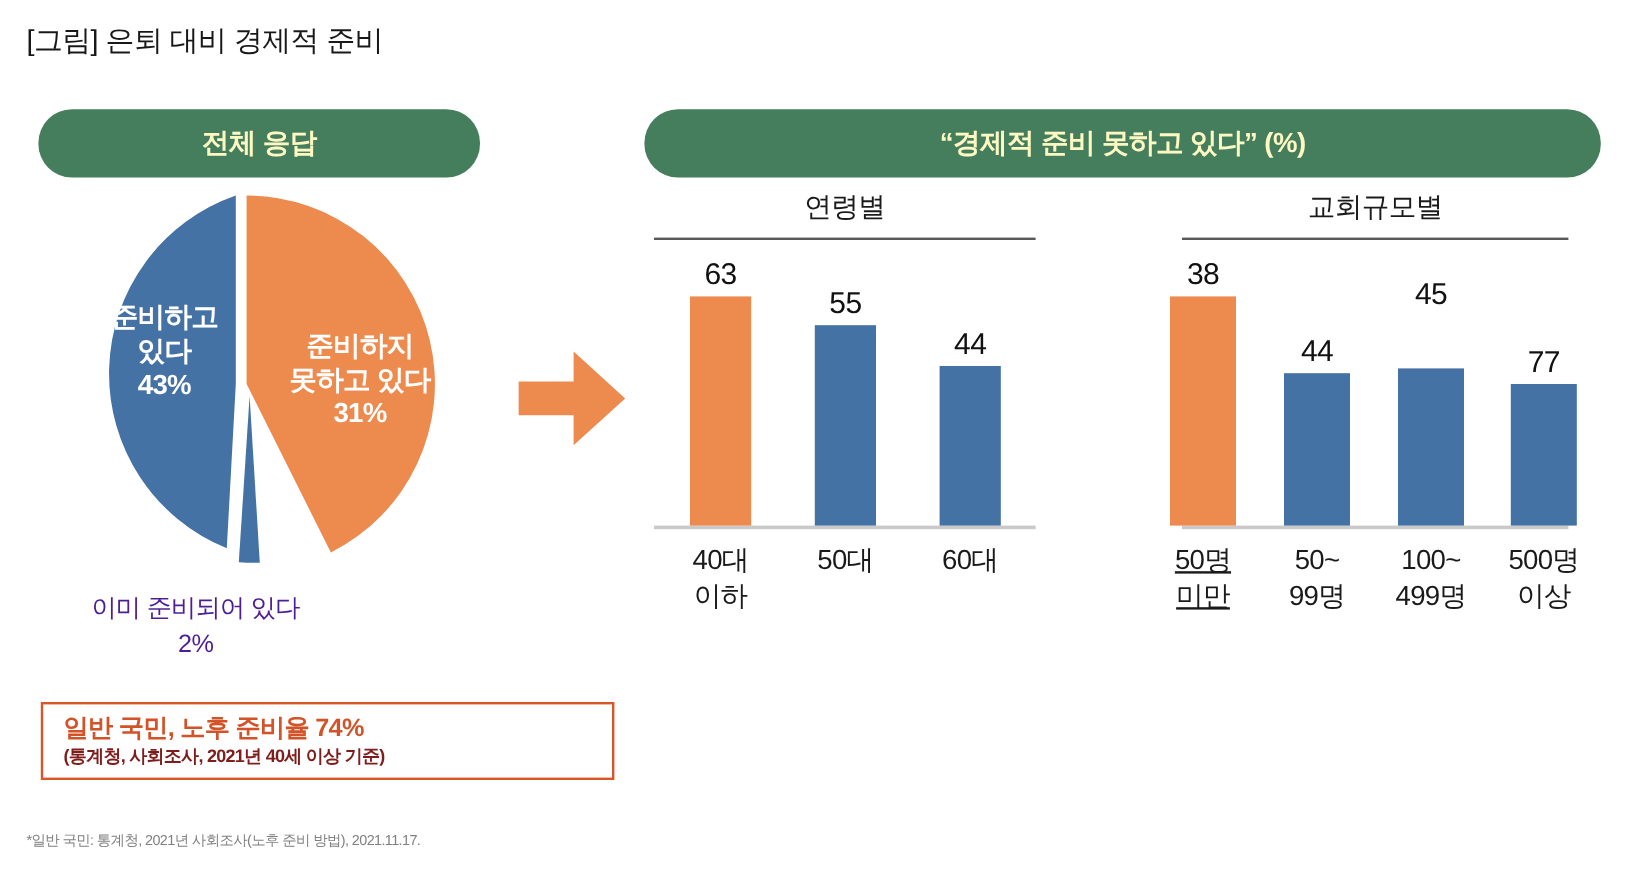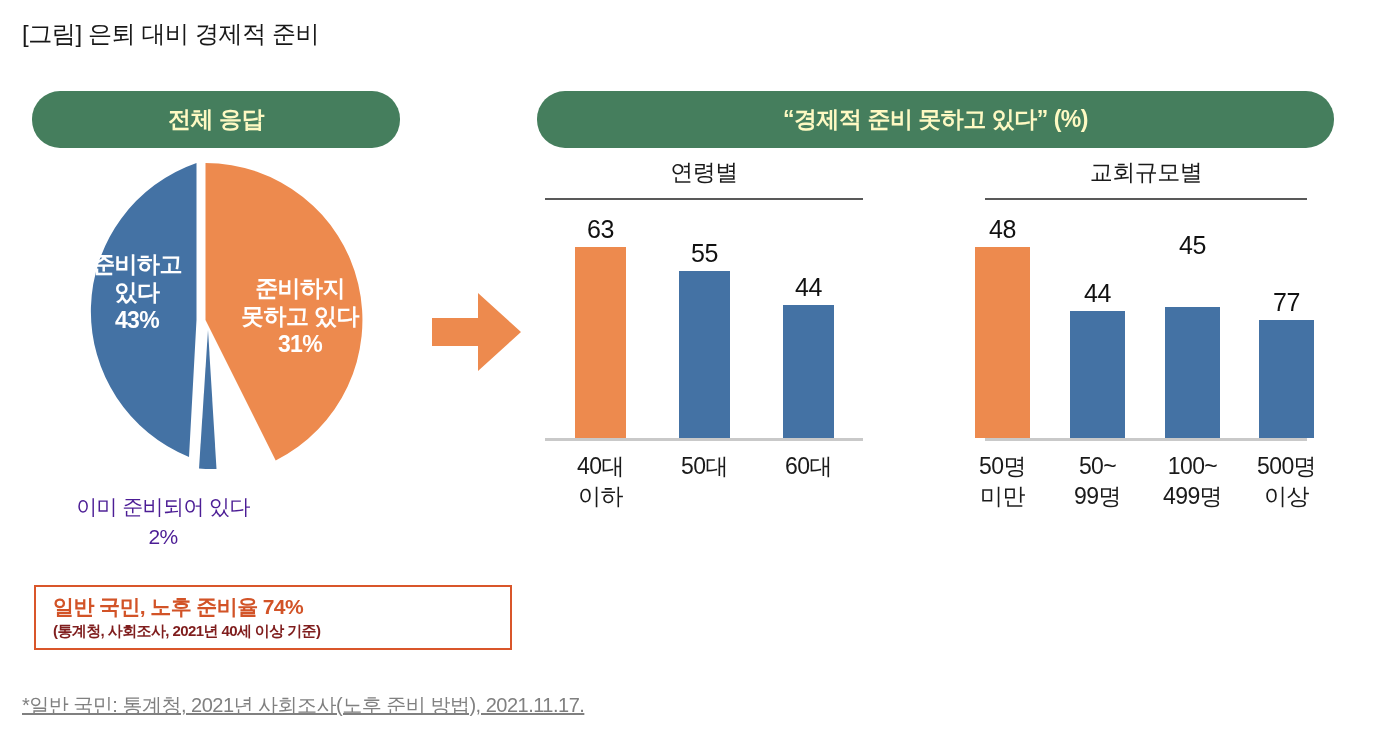--- a/index.html
+++ b/index.html
@@ -198,25 +198,24 @@
     font-size: 15px;
     letter-spacing: -0.6px;
     line-height: 1.32;
   }
 
   
   #footnote {
     position: absolute;
     left: 22px;
     top: 692px;
-    font-size: 20px;
+    font-size: 12px;
     letter-spacing: -0.5px;
     color: #808080;
     white-space: nowrap;
-    text-decoration: underline;
   }
 </style>
 </head>
 <body>
 
 <div id="figure-title">[그림] 은퇴 대비 경제적 준비</div>
 
 <div class="pill" id="pill-overall">전체 응답</div>
 
 <div class="pill" id="pill-unprepared">“경제적 준비 못하고 있다” (%)</div>
@@ -281,42 +280,42 @@
 </div>
 
 <div class="panel" id="panel-church">
   <div class="panel-title">교회규모별</div>
   <div class="panel-rule"></div>
 
   <div class="plot">
     <div class="baseline"></div>
 
     <div class="bar-col" style="left:-10px; width:55px;">
-      <span class="bar-value">48</span>
+      <span class="bar-value">38</span>
       <span class="bar-rect highlight" style="height:191px;"></span>
     </div>
 
     <div class="bar-col" style="left:85px; width:55px;">
       <span class="bar-value">44</span>
       <span class="bar-rect" style="height:127px;"></span>
     </div>
 
     <div class="bar-col" style="left:180px; width:55px;gap:44px;">
       <span class="bar-value">45</span>
       <span class="bar-rect" style="height:131px;"></span>
     </div>
 
     <div class="bar-col" style="left:274px; width:55px;">
       <span class="bar-value">77</span>
       <span class="bar-rect" style="height:118px;"></span>
     </div>
   </div>
 
   <div class="tick-row">
-    <div class="tick-label" style="left:-42px; width:119px;">50명
+    <div class="tick-label" style="left:-42px; width:119px;text-decoration:underline;">50명
 미만</div>
     <div class="tick-label" style="left:53px; width:119px;">50~
 99명</div>
     <div class="tick-label" style="left:148px; width:119px;">100~
 499명</div>
     <div class="tick-label" style="left:242px; width:119px;">500명
 이상</div>
   </div>
 </div>
 

